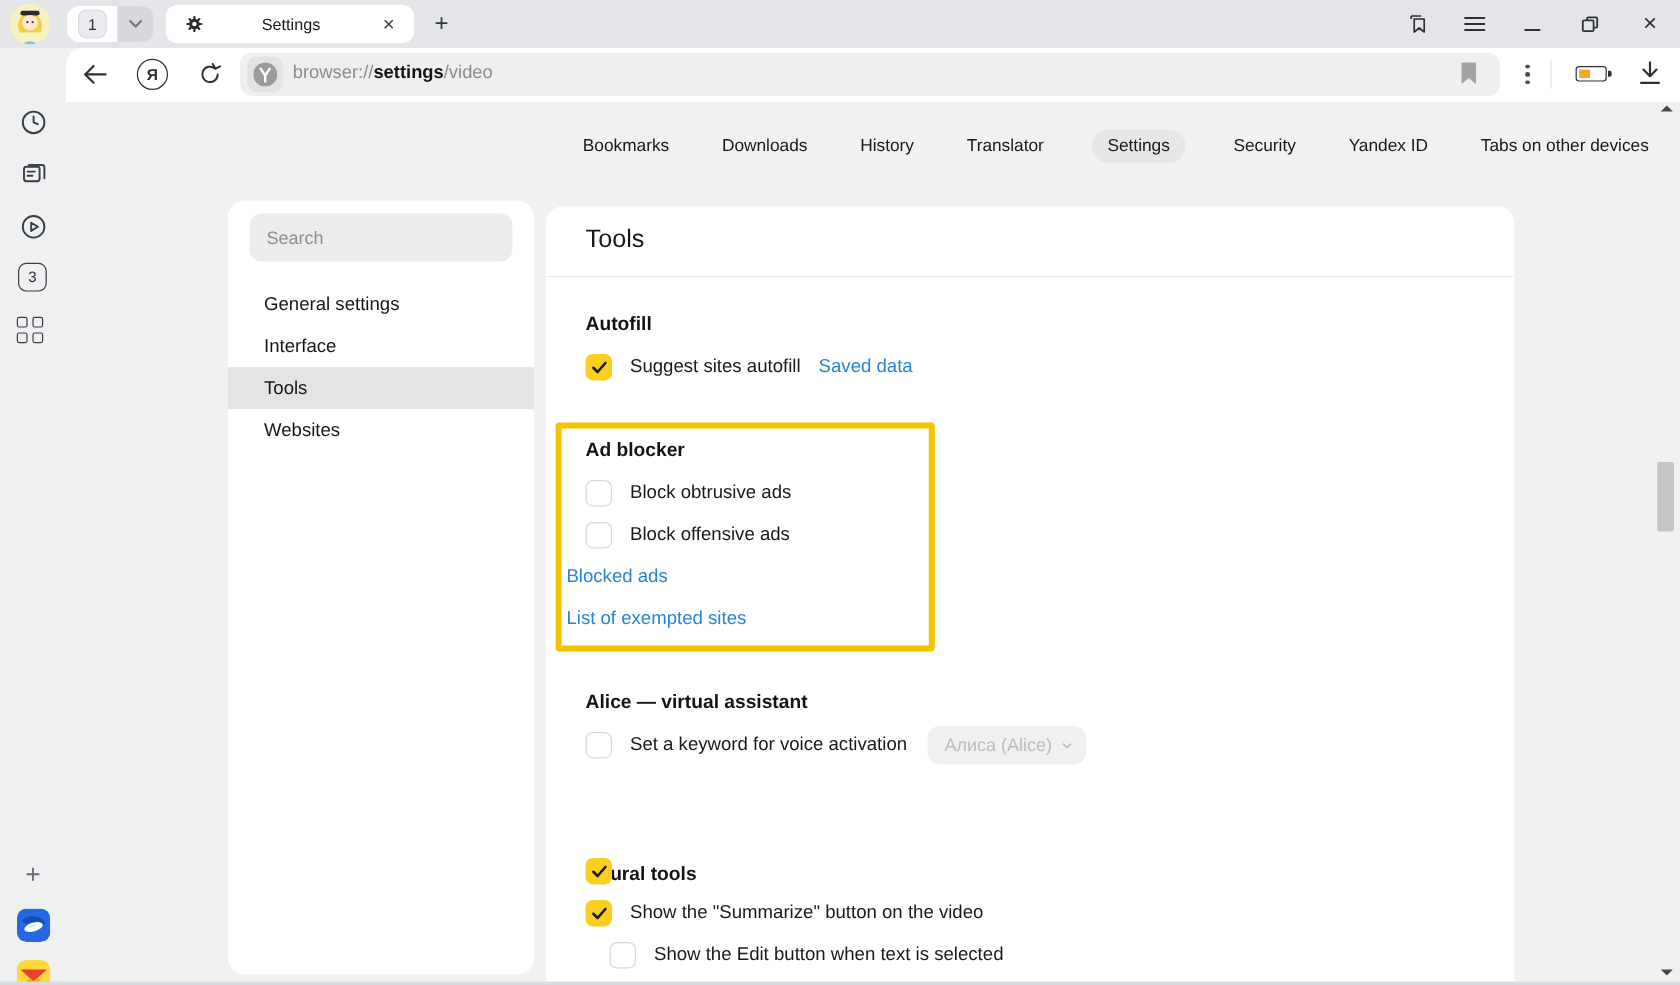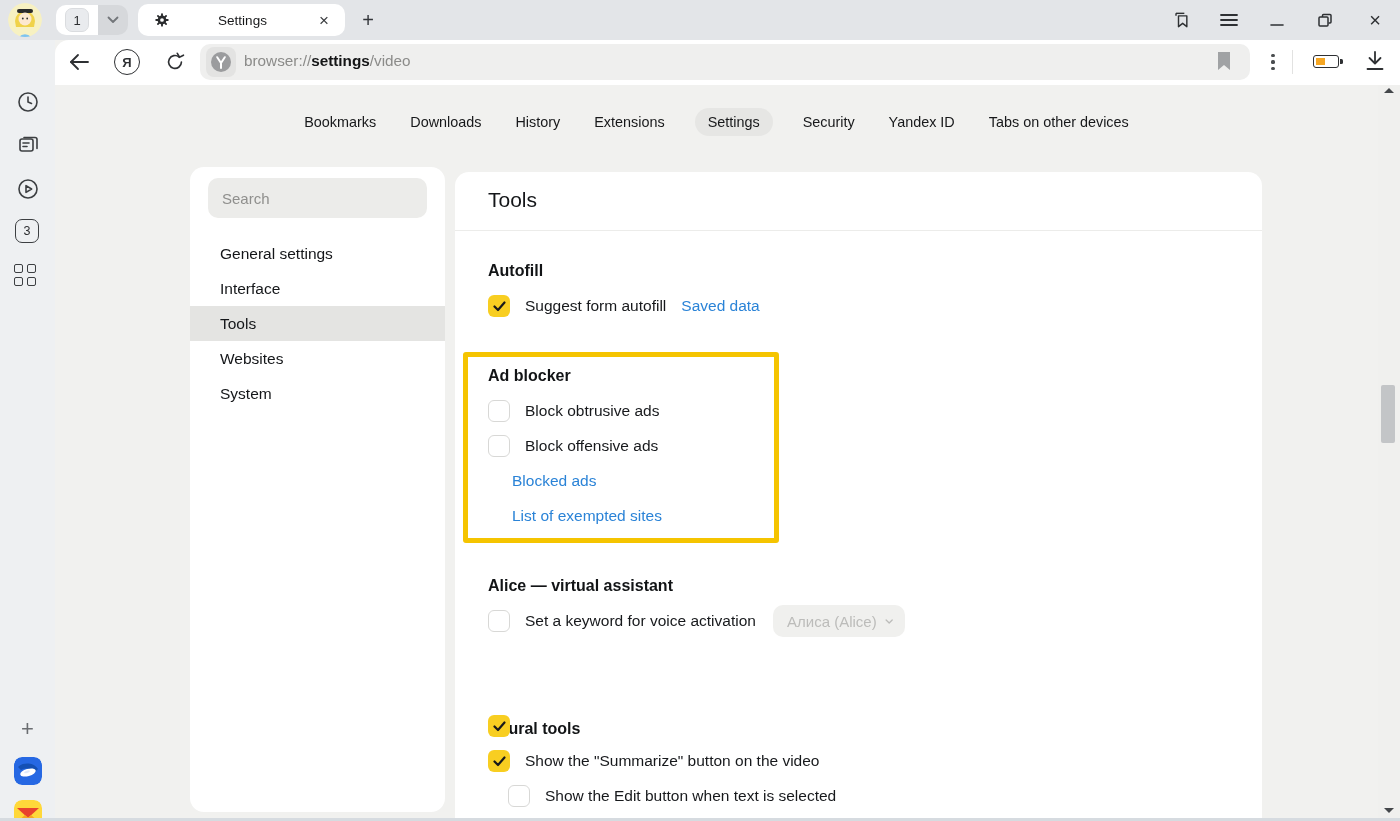--- a/index.html
+++ b/index.html
@@ -42,39 +42,39 @@
   .rail-ic { position:absolute; left:14px; width:27px; height:27px; display:flex; align-items:center; justify-content:center; }
   .rail-count { border:1.6px solid #3c3f42; border-radius:7px; width:24px; height:24px; font-size:12.5px; color:#2c2e31; }
   .rail-grid { display:grid; grid-template-columns:9px 9px; grid-gap:4px; width:auto; height:auto; }
   .rail-grid i { width:9px; height:9px; border:1.6px solid #3c3f42; border-radius:2px; }
   .rail-plus { font-size:22px; color:#6b6e72; font-weight:300; }
   .appic { border-radius:8px; overflow:hidden; width:28px; height:28px; }
 
   
   .content-bg { position:absolute; left:55px; top:85px; width:1345px; height:736px; background:#f1f1ef; }
 
-  .topnav { position:absolute; left:55px; top:108px; width:1323px; display:flex; justify-content:center; align-items:center; gap:26px; font-size:14.4px; color:#17181a; }
+  .topnav { position:absolute; left:55px; top:108px; width:1323px; display:flex; justify-content:flex-end; align-items:center; gap:36px; font-size:14.4px; color:#17181a; }
   .topnav .nav-item { padding:6px 4px; white-space:nowrap; cursor:default; }
   .topnav .nav-item.selected { background:#e6e6e4; border-radius:16px; padding:6px 13px; }
 
   .sidecard { position:absolute; left:190px; top:167px; width:255px; height:645px; background:#ffffff; border-radius:14px; }
   .search-input { position:absolute; left:208px; top:178px; width:219px; height:40px; background:#ececea; border:none; border-radius:10px; padding:0 14px; font-size:15px; font-family:"Liberation Sans",sans-serif; color:#2b2d30; outline:none; }
   .search-input::placeholder { color:#8f8f8d; }
   .side-item { position:absolute; left:190px; width:255px; height:35px; display:flex; align-items:center; padding-left:30px; font-size:15.5px; color:#141619; cursor:default; }
   .side-item.selected { background:#e4e4e2; }
 
   .maincard { position:absolute; left:455px; top:172px; width:807px; height:660px; background:#ffffff; border-radius:14px; }
   .page-title { position:absolute; left:488px; top:188px; font-size:21px; color:#141619; }
   .main-divider { position:absolute; left:455px; top:230px; width:807px; height:1px; background:#ececea; }
   .sec-head { position:absolute; left:488px; font-size:16px; font-weight:700; color:#121416; }
   .row { position:absolute; left:488px; display:flex; align-items:center; gap:15px; }
   .row-label { font-size:15.5px; color:#17191c; white-space:nowrap; }
   .cb { width:22px; height:22px; border-radius:6px; background:#ffffff; border:1.5px solid #d8d8d6; display:flex; align-items:center; justify-content:center; flex:0 0 auto; }
   .cb.checked { background:#f8ce21; border:none; }
-  .link { position:absolute; left:512px; font-size:15.5px; color:#2a83d7; white-space:nowrap; cursor:default; }
+  .link { position:absolute; left:472px; font-size:15.5px; color:#2a83d7; white-space:nowrap; cursor:default; }
   .inline-link { font-size:15.5px; color:#2a83d7; white-space:nowrap; cursor:default; }
 
   .highlight-box { position:absolute; left:463px; top:352px; width:316px; height:191px; border:5px solid #f5c400; border-radius:3px; }
 
   .select-pill { position:absolute; left:773px; top:605px; width:132px; height:32px; background:#f0f0ee; border-radius:10px; display:flex; align-items:center; padding:0 12px 0 14px; gap:8px; }
   .select-pill span { font-size:15px; color:#bcbcba; flex:1; white-space:nowrap; }
 
   
   .scrollbar { position:absolute; left:1378px; top:85px; width:22px; height:736px; background:#f0f0ee; }
   .scroll-thumb { position:absolute; left:1381px; top:385px; width:14px; height:58px; background:#c3c5c7; border-radius:2px; }
@@ -253,47 +253,46 @@
         <line x1="2.5" y1="19" x2="17.5" y2="19"></line>
     </svg>
   </div>
 
   <div class="content-bg"></div>
 
   <div class="topnav">
     <span class="nav-item">Bookmarks</span>
     <span class="nav-item">Downloads</span>
     <span class="nav-item">History</span>
-    <span class="nav-item">Extensions</span>
+    <span class="nav-item">Translator</span>
     <span class="nav-item selected">Settings</span>
     <span class="nav-item">Security</span>
     <span class="nav-item">Yandex ID</span>
     <span class="nav-item">Tabs on other devices</span>
   </div>
 
   <div class="sidecard"></div>
   <input class="search-input" type="text" placeholder="Search" style="">
   <div class="side-item" style="top:236px;">General settings</div>
   <div class="side-item" style="top:271px;">Interface</div>
   <div class="side-item selected" style="top:306px;">Tools</div>
   <div class="side-item" style="top:341px;">Websites</div>
-  <div class="side-item" style="top:376px;">System</div>
 
   <div class="maincard"></div>
   <div class="page-title">Tools</div>
   <div class="main-divider"></div>
 
   <div class="sec-head" style="top:262px;">Autofill</div>
   <div class="row" style="top:295px;">
     <span class="cb checked">
       <svg width="13" height="11" viewBox="0 0 13 11">
           <polyline points="1.5,5.5 5,9 11.5,1.5" fill="none" stroke="#18191b" stroke-width="2.2" stroke-linecap="round" stroke-linejoin="round"></polyline>
         </svg>
     </span>
-    <span class="row-label">Suggest form autofill</span>
+    <span class="row-label">Suggest sites autofill</span>
     <span class="inline-link">Saved data</span>
   </div>
 
   <div class="highlight-box"></div>
   <div class="sec-head" style="top:367px;">Ad blocker</div>
   <div class="row" style="top:400px;">
     <span class="cb"></span>
     <span class="row-label">Block obtrusive ads</span>
   </div>
   <div class="row" style="top:435px;">

